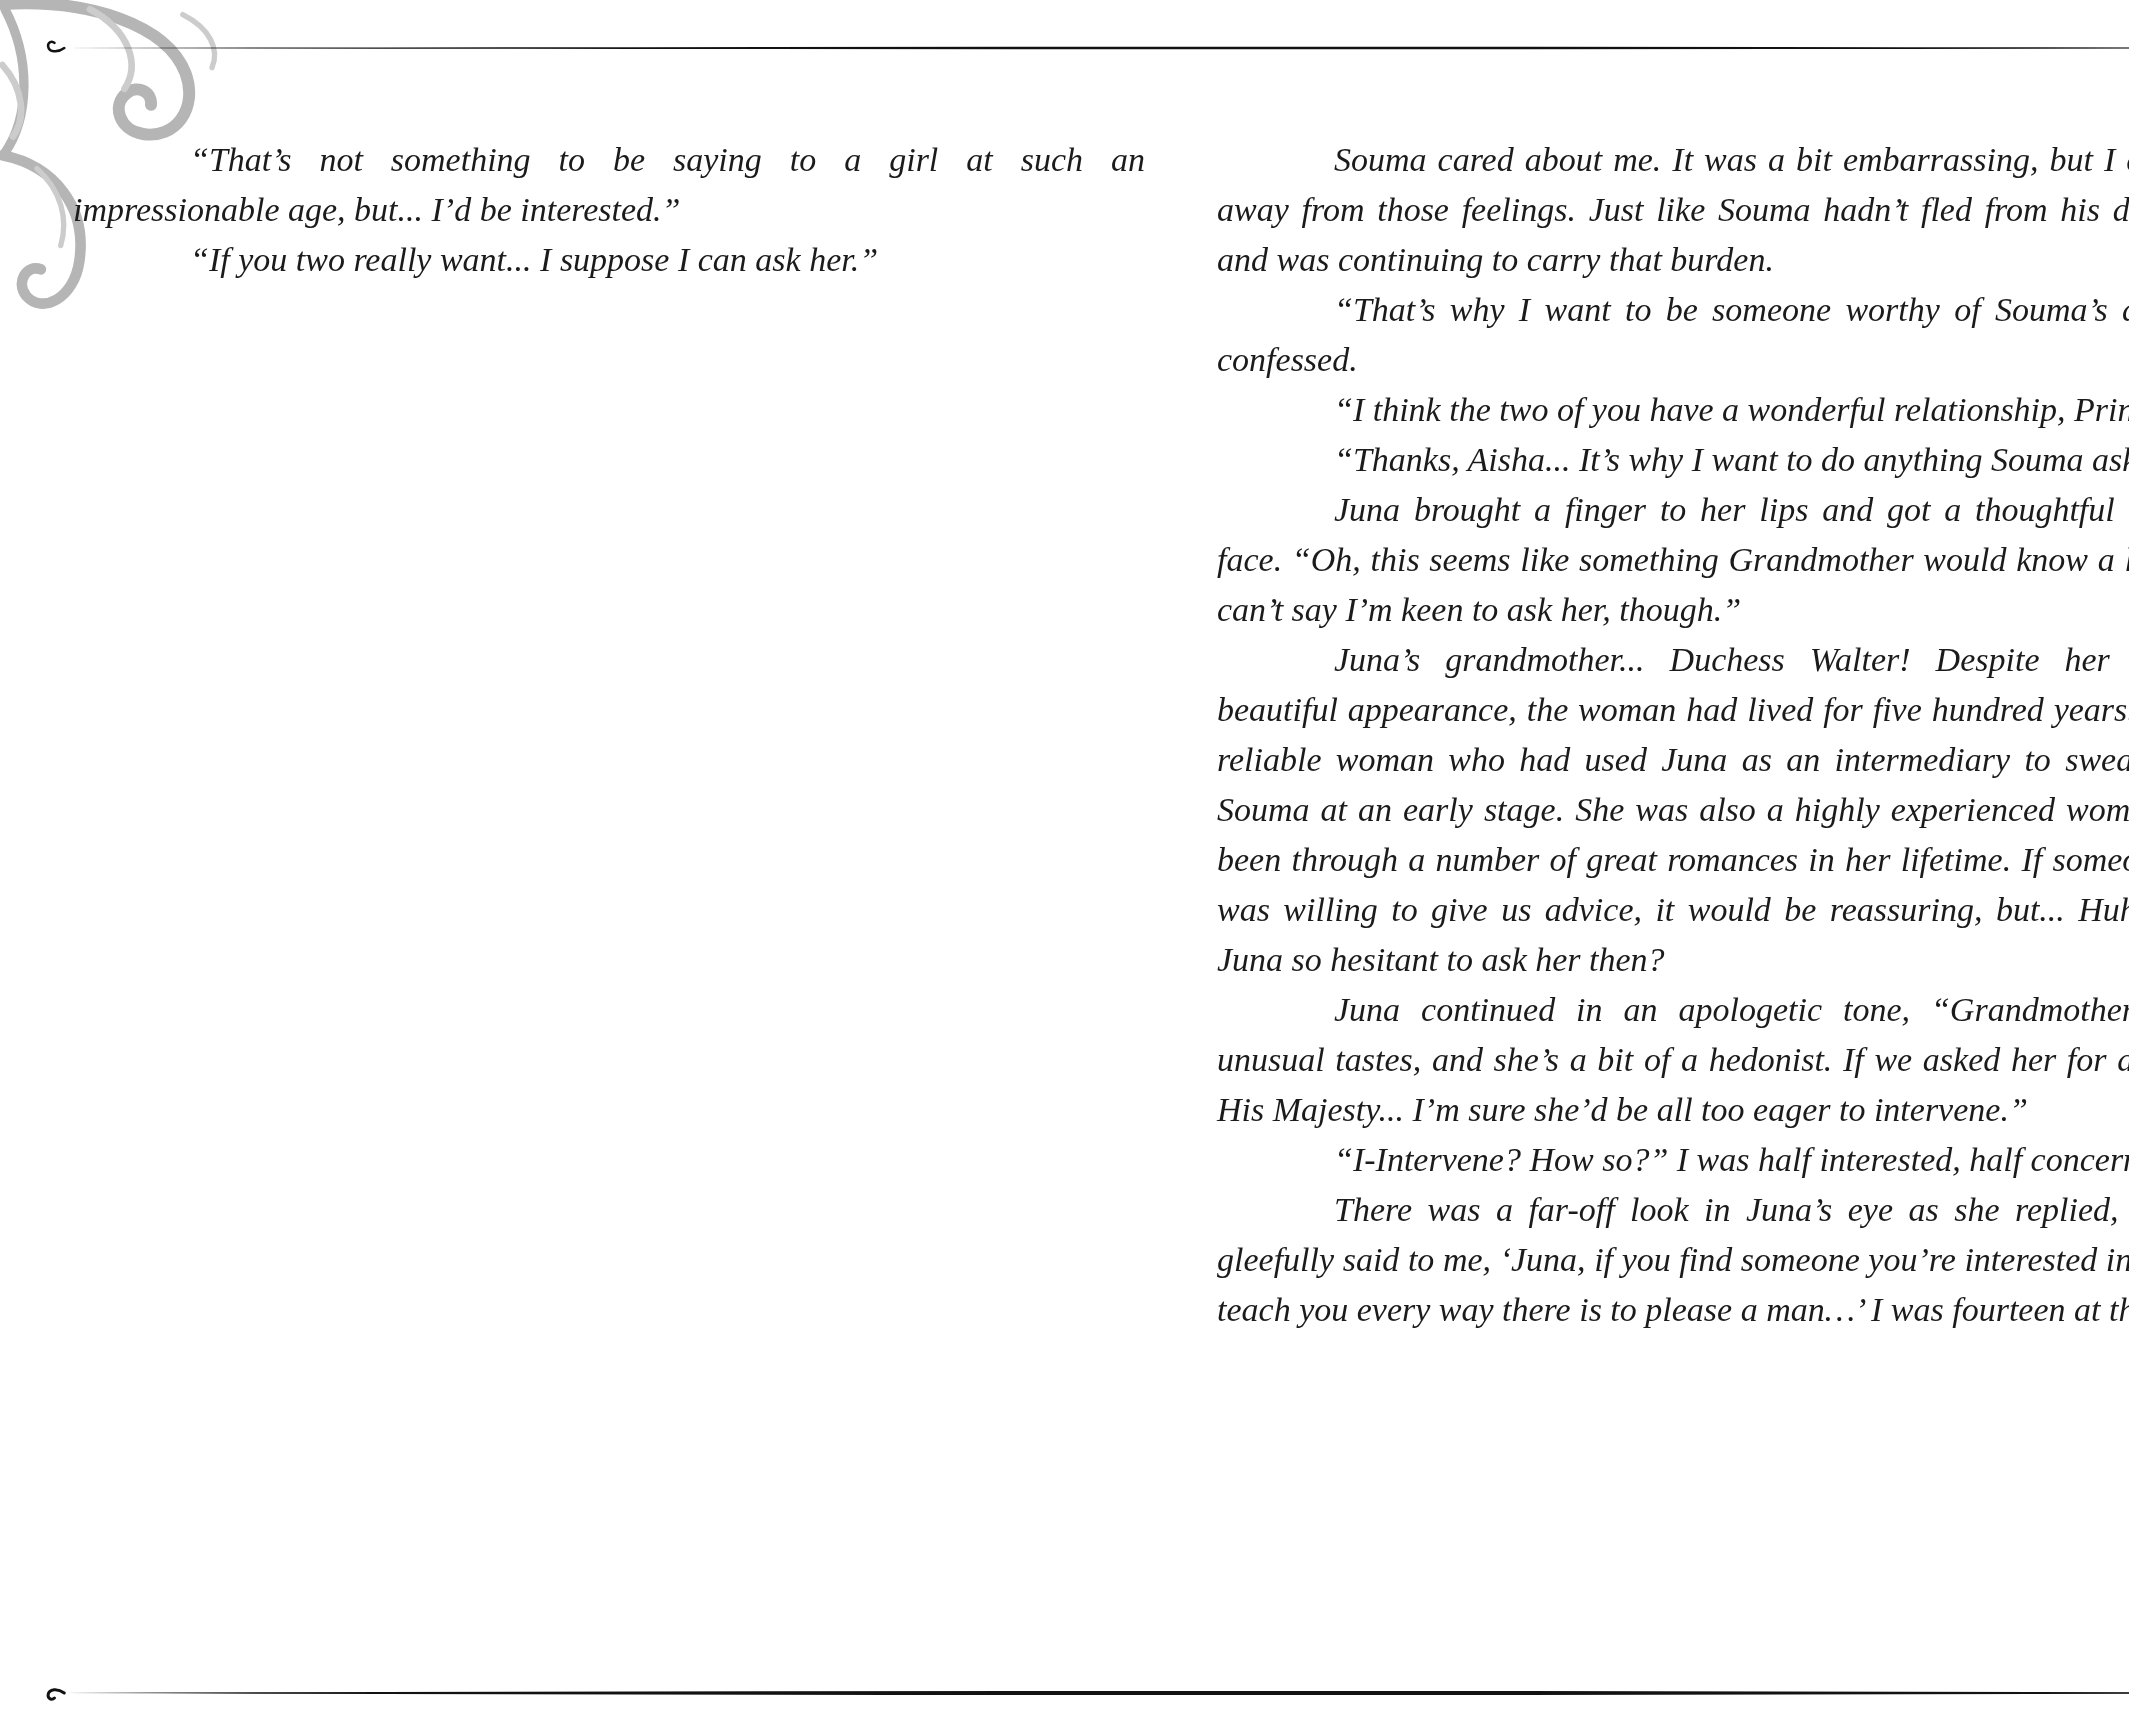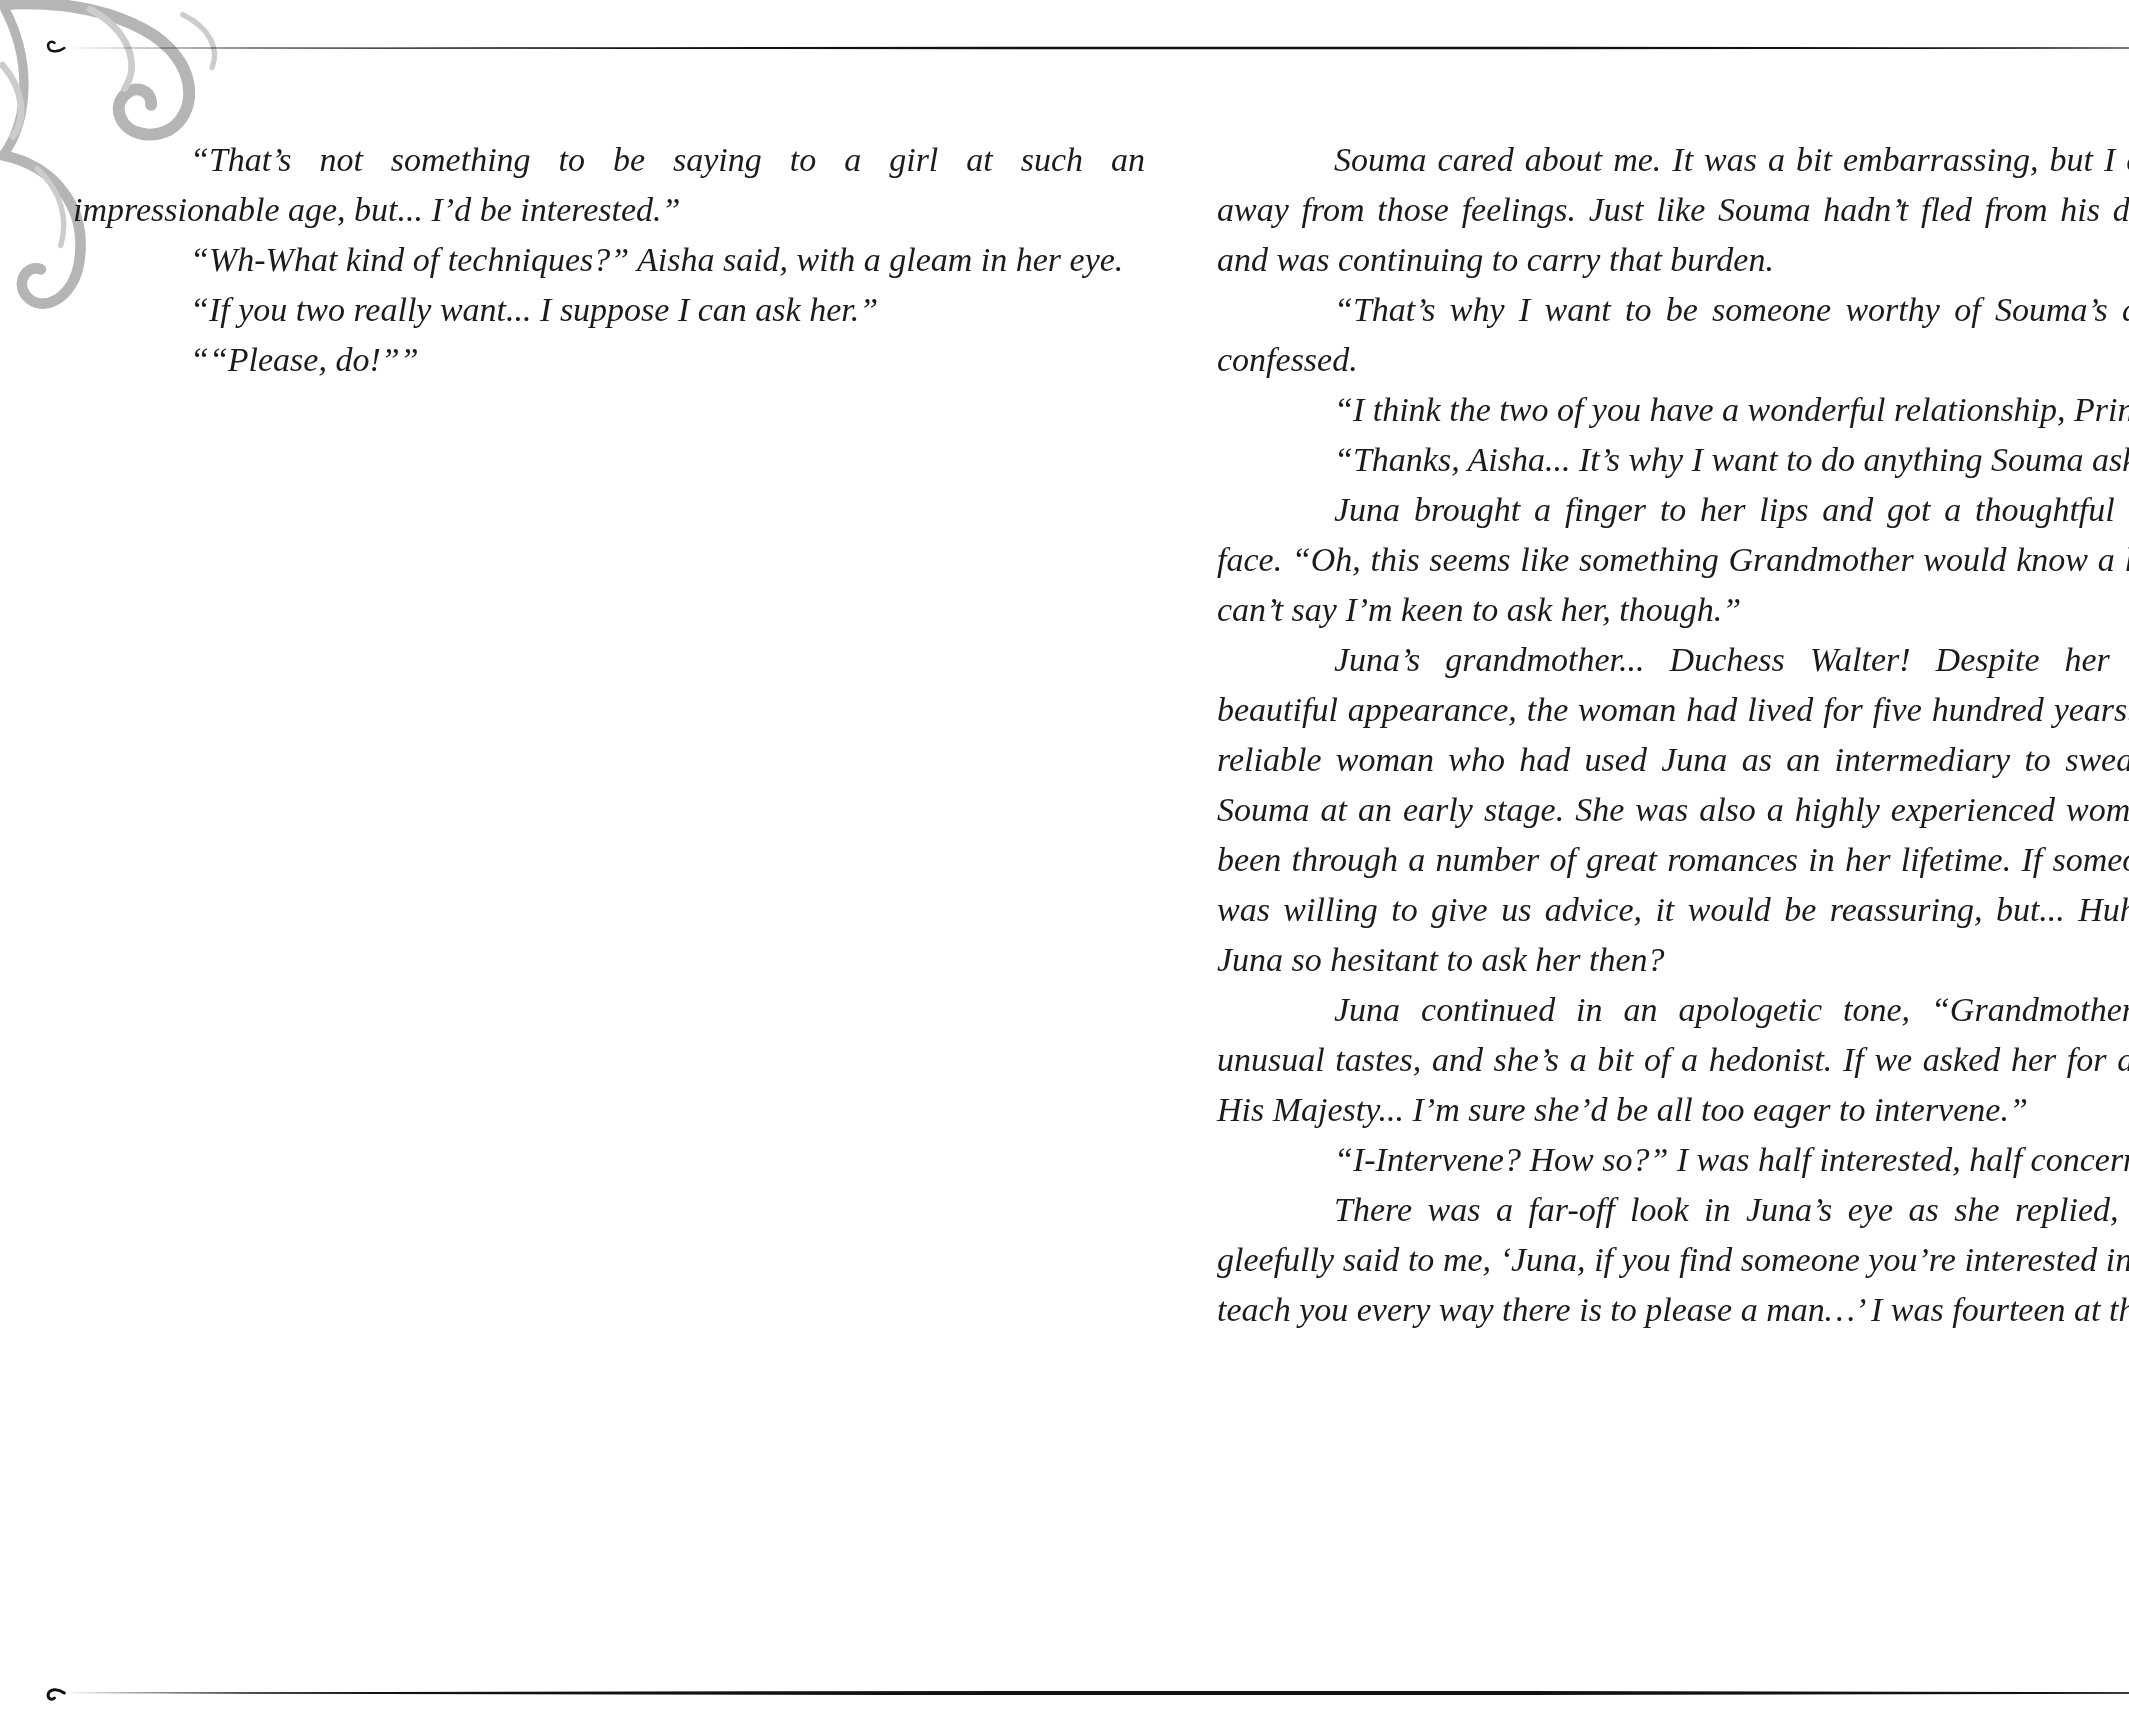--- a/index.html
+++ b/index.html
@@ -93,23 +93,21 @@
     <svg viewBox="0 0 5532 52" preserveAspectRatio="none">
       <path d="M48,26 Q2766,16 5484,26 Q2766,36 48,26 Z" fill="#121212"></path>
       <path d="M50,26 C34,14 14,16 12,30 C11,40 21,44 27,38" stroke="#121212" stroke-width="7" fill="none" stroke-linecap="round"></path>
       <path d="M5482,26 C5498,14 5518,16 5520,30 C5521,40 5511,44 5505,38" stroke="#121212" stroke-width="7" fill="none" stroke-linecap="round"></path>
     </svg>
   </div>
 
   <div class="columns">
     <div class="col col-left">
       <p>“That’s not something to be saying to a girl at such an impressionable age, but... I’d be interested.”</p>
-      <p>“Wh-What kind of techniques?” Aisha said, with a gleam in her eye.</p>
       <p>“If you two really want... I suppose I can ask her.”</p>
-      <p>““Please, do!””</p>
     </div>
     <div class="col col-right">
       <p>Souma cared about me. It was a bit embarrassing, but I couldn’t run away from those feelings. Just like Souma hadn’t fled from his duty as king, and was continuing to carry that burden.</p>
       <p>“That’s why I want to be someone worthy of Souma’s affection,” I confessed.</p>
       <p>“I think the two of you have a wonderful relationship, Princess.”</p>
       <p>“Thanks, Aisha... It’s why I want to do anything Souma asks of me.”</p>
       <p>Juna brought a finger to her lips and got a thoughtful look on her face. “Oh, this seems like something Grandmother would know a lot about... I can’t say I’m keen to ask her, though.”</p>
       <p>Juna’s grandmother... Duchess Walter! Despite her young and beautiful appearance, the woman had lived for five hundred years. This was a reliable woman who had used Juna as an intermediary to swear loyalty to Souma at an early stage. She was also a highly experienced woman who had been through a number of great romances in her lifetime. If someone like that was willing to give us advice, it would be reassuring, but... Huh? Why was Juna so hesitant to ask her then?</p>
       <p>Juna continued in an apologetic tone, “Grandmother has some unusual tastes, and she’s a bit of a hedonist. If we asked her for advice about His Majesty... I’m sure she’d be all too eager to intervene.”</p>
       <p>“I-Intervene? How so?” I was half interested, half concerned.</p>

